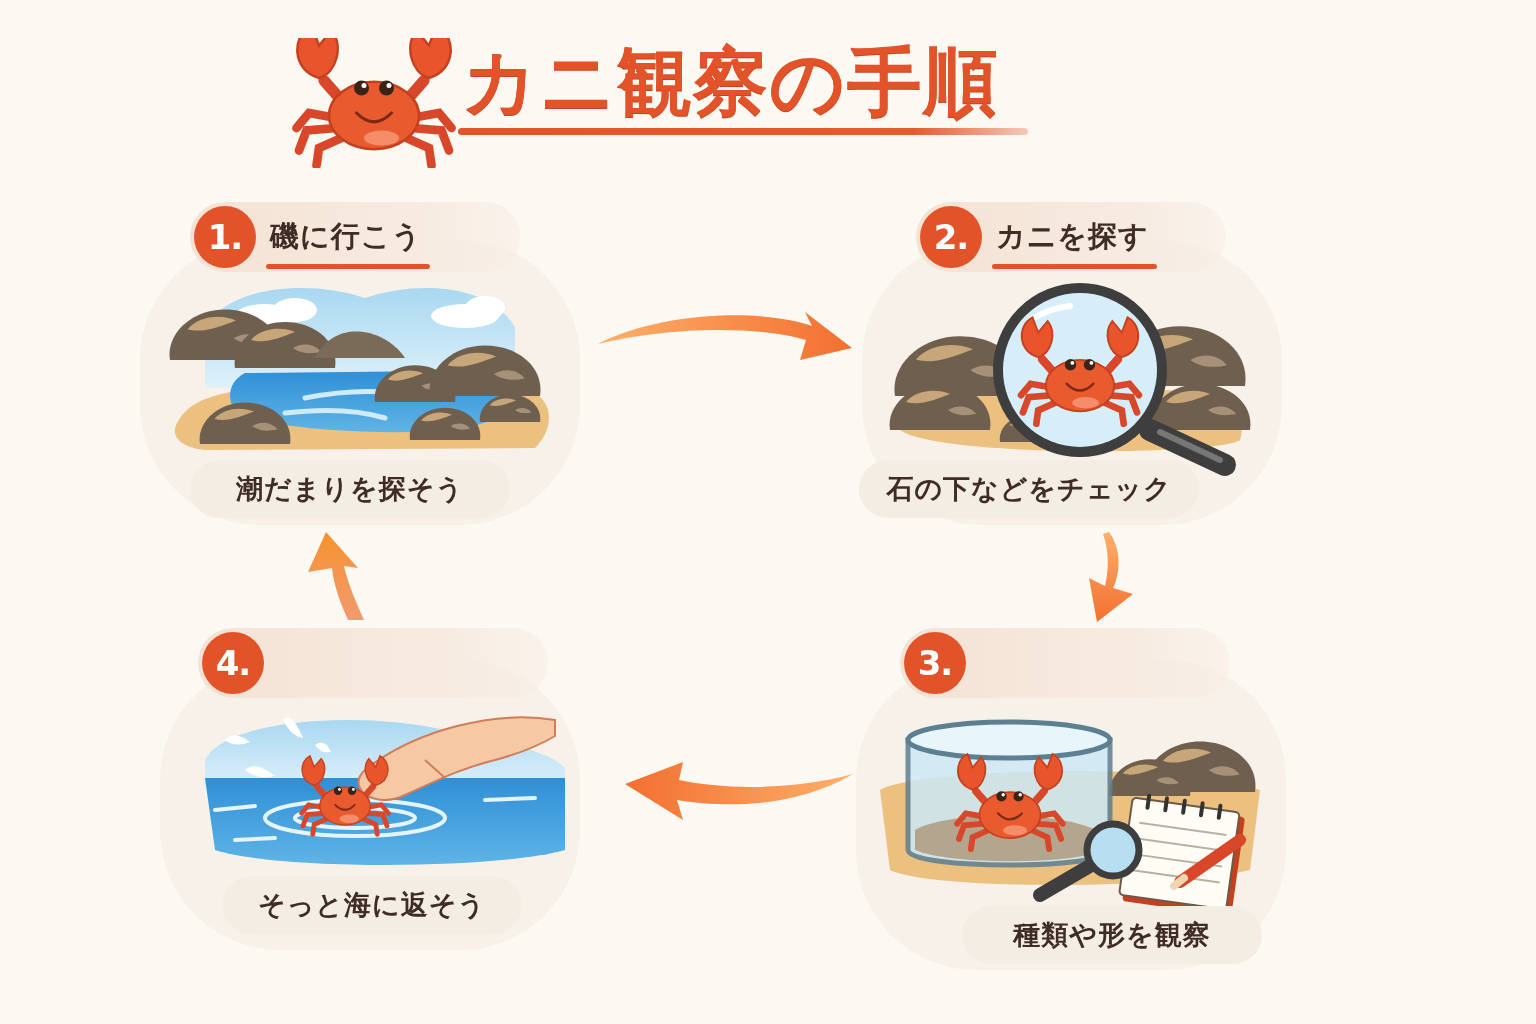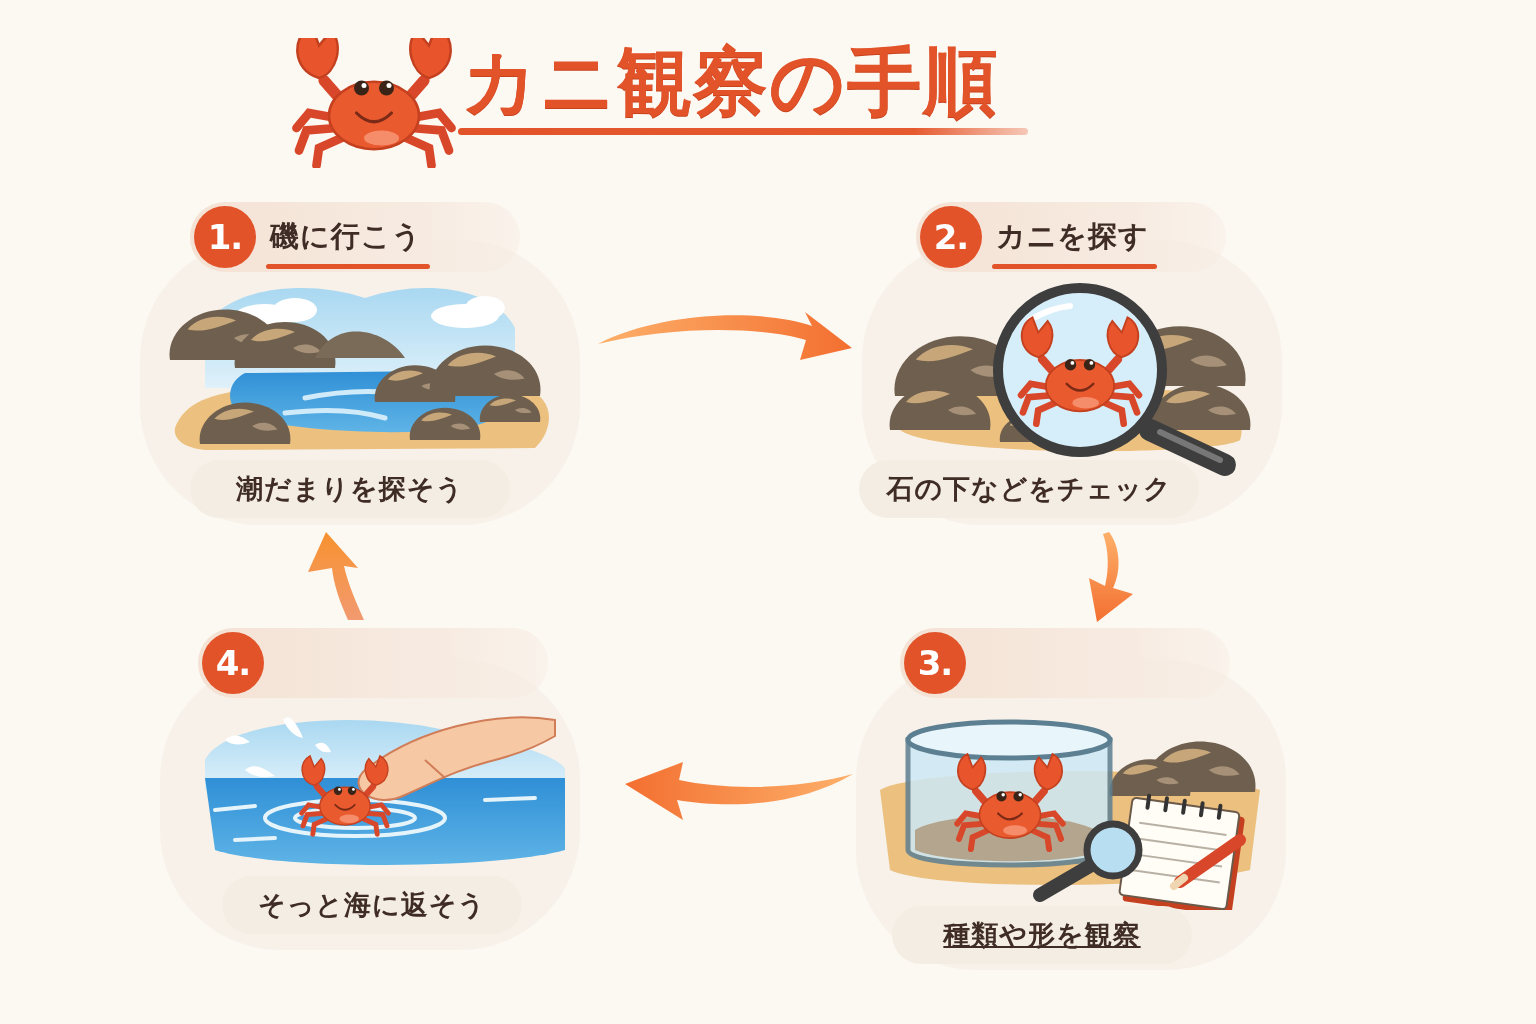--- a/index.html
+++ b/index.html
@@ -265,21 +265,21 @@
         <line x1="344" y1="92" x2="344" y2="104"></line>
       </g>
     </g>
     <path d="M310 172 L370 130" stroke="#d9472a" stroke-width="12" stroke-linecap="round"></path>
     <path d="M304 176 L314 168" stroke="#f0d6b0" stroke-width="8" stroke-linecap="round"></path>
 
     <path d="M230 150 L170 185" stroke="#3e3e3e" stroke-width="14" stroke-linecap="round"></path>
     <circle cx="243" cy="140" r="26" fill="#b8def2" stroke="#3e3e3e" stroke-width="7"></circle>
   </svg>
 </div>
-<div class="abs caption" style="left:892px;top:906px;width:300px;text-decoration:underline;">種類や形を観察</div>
+<div class="abs caption" style="left:962px;top:906px;width:300px;">種類や形を観察</div>
 
 <div class="abs step-pill" style="left:198px;top:628px;width:350px;">
   <div class="step-num">4.</div>
 </div>
 <div class="abs illus" style="left:195px;top:700px;width:380px;height:180px;">
   <svg width="380" height="180" viewBox="0 0 380 180">
     <path d="M10 60 C30 20 160 10 250 30 C320 40 370 60 370 70 L370 90 L10 90 Z" fill="url(#skyGrad)"></path>
     <path d="M10 78 L370 78 L370 150 C300 170 80 170 20 150 Z" fill="url(#seaGrad)"></path>
     <g stroke="#e5f4fb" stroke-width="4" fill="none" stroke-linecap="round">
       <ellipse cx="160" cy="118" rx="90" ry="18"></ellipse>

